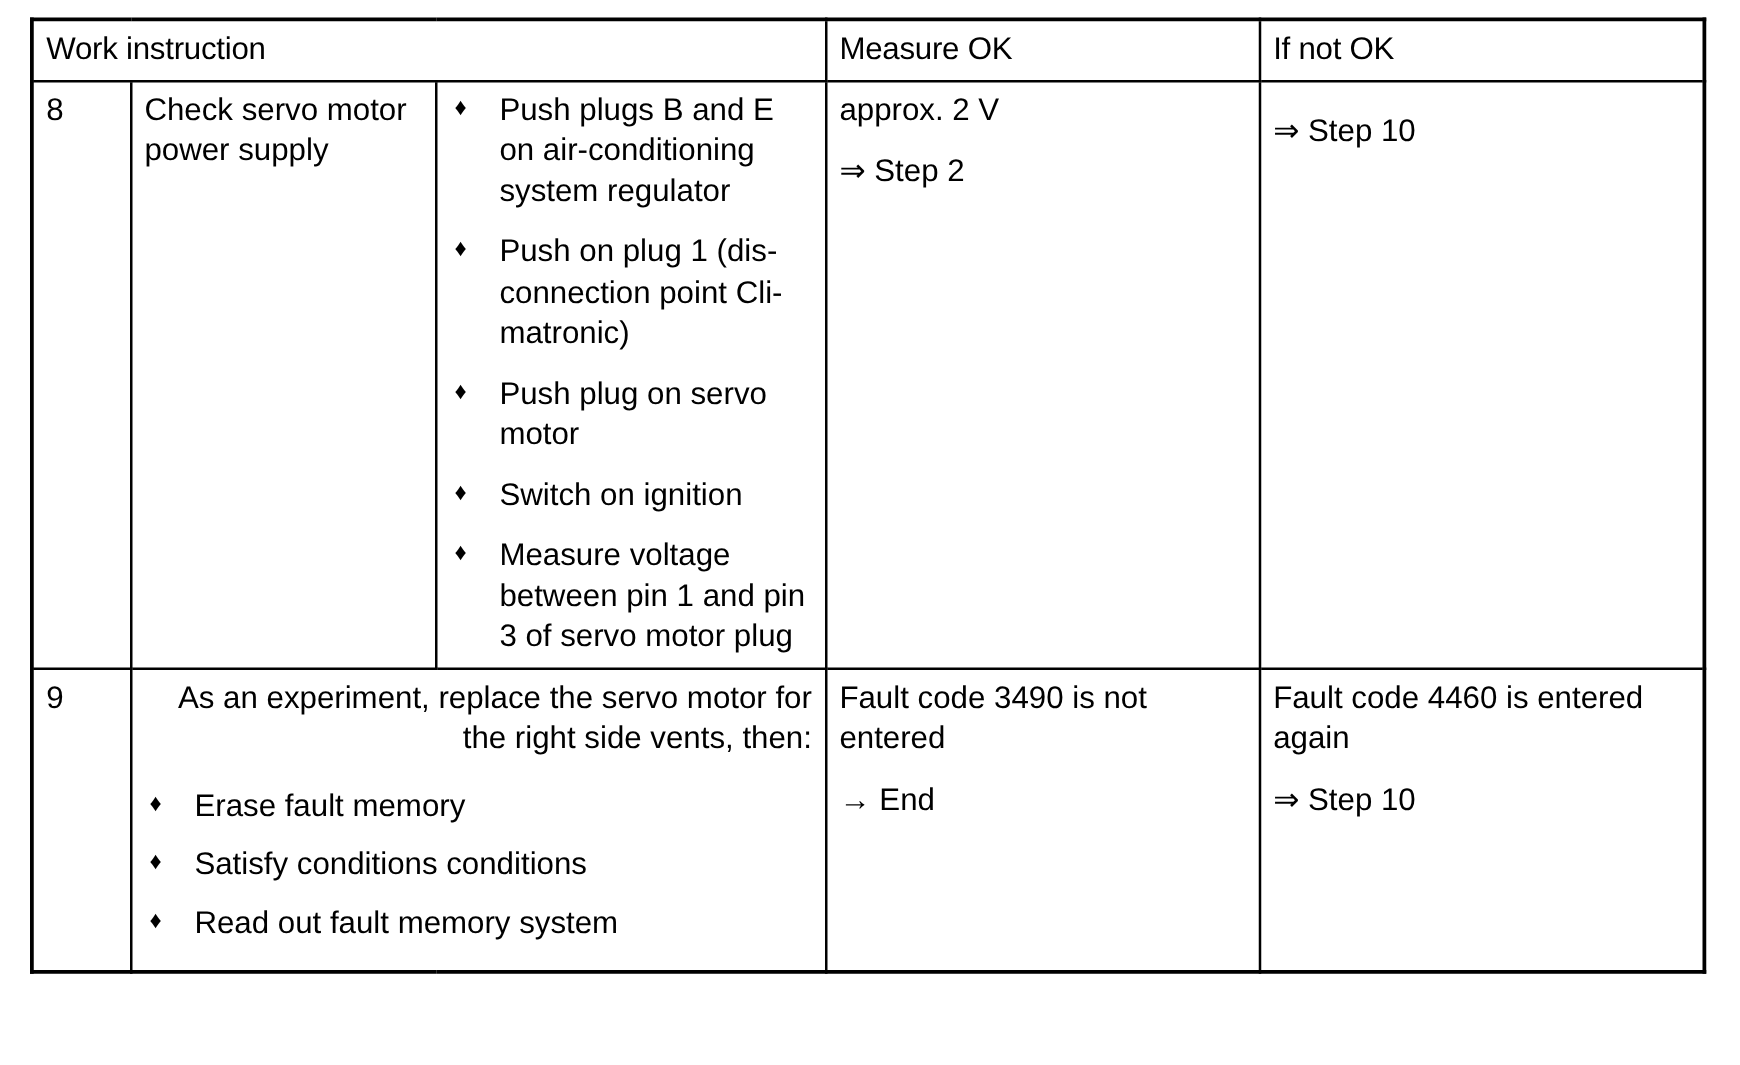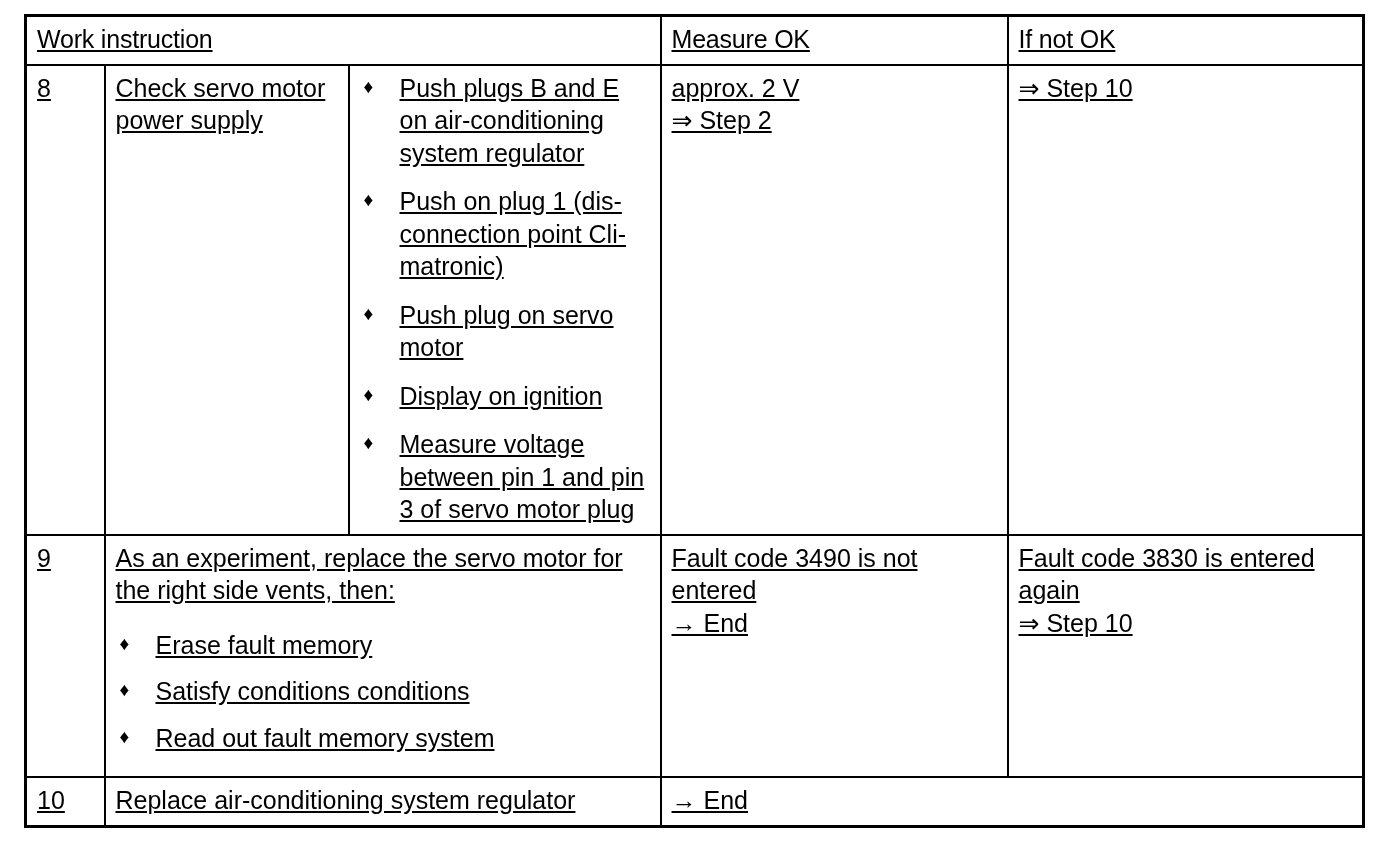--- a/index.html
+++ b/index.html
@@ -15,21 +15,20 @@
     color: #000000;
     overflow: hidden;
   }
 
   .page {
     position: relative;
     width: 1392px;
     height: 852px;
     box-sizing: border-box;
     padding: 14px 32px 16px 24px;
-    text-decoration: underline;
   }
 
   table.wi {
     width: 1338px;
     border-collapse: collapse;
     table-layout: fixed;
     background: #ffffff;
   }
 
   
@@ -85,23 +84,23 @@
   ul.bullets li .dia {
     position: absolute;
     left: 4px;
     top: 0;
     font-size: 19px;
     line-height: 1.62;
   }
 
   ul.bullets.tight li { padding-left: 40px; margin-bottom: 14px; }
 
-  .lead { margin: 0; }
-
-  .arrow { font-size: 25px; }
+  .lead { margin: 0; text-align: right; }
+
+  .arrow { font-size: 25px; margin-top: 17px; }
 
   
   td.detail-8 { padding-bottom: 10px; }
   td.ok-8, td.notok-8 { }
 
   
   td.r10 { padding-top: 5px; padding-bottom: 7px; }
 </style>
 </head>
 <body>
@@ -141,21 +140,21 @@
             <li>
               <span class="dia">♦</span>
               <span>Push on plug 1 (dis-connection point Cli-matronic)</span>
             </li>
             <li>
               <span class="dia">♦</span>
               <span>Push plug on servo motor</span>
             </li>
             <li>
               <span class="dia">♦</span>
-              <span>Display on ignition</span>
+              <span>Switch on ignition</span>
             </li>
             <li>
               <span class="dia">♦</span>
               <span>Measure voltage between pin 1 and pin 3 of servo motor plug</span>
             </li>
           </ul>
         </td>
 
         <td class="ok-8">
           <div>approx. 2 V</div>
@@ -187,29 +186,22 @@
             </li>
           </ul>
         </td>
 
         <td>
           <div>Fault code 3490 is not entered</div>
           <div class="arrow">→ End</div>
         </td>
 
         <td>
-          <div>Fault code 3830 is entered again</div>
+          <div>Fault code 4460 is entered again</div>
           <div class="arrow">⇒ Step 10</div>
         </td>
       </tr>
 
-      <tr>
-        <td class="cell-num r10">10</td>
-
-        <td class="r10" colspan="2">Replace air-conditioning system regulator</td>
-
-        <td class="r10 arrow" colspan="2">→ End</td>
-      </tr>
 
     </tbody>
   </table>
 
 </div>
 
 </body></html>

